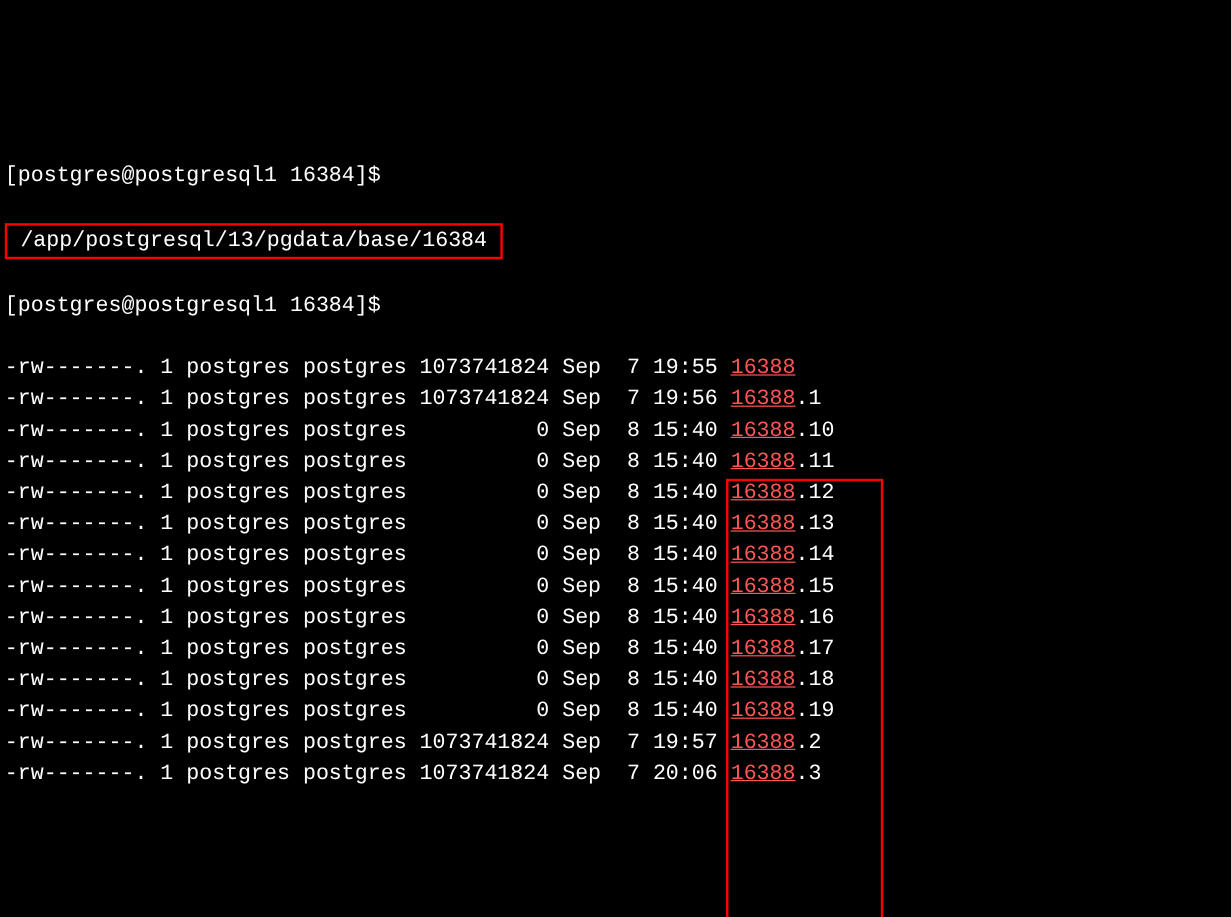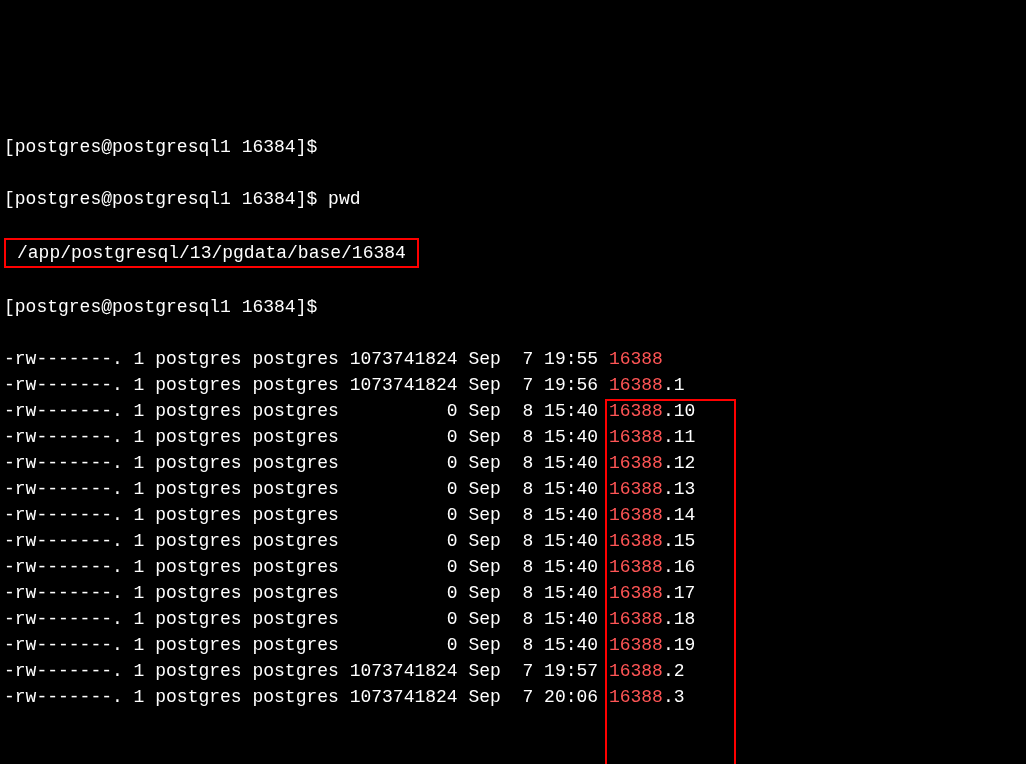--- a/index.html
+++ b/index.html
@@ -10,20 +10,21 @@
     font-size: 18px;
     line-height: 26px;
     color: #ffffff;
     white-space: pre;
     width: 1026px;
     box-sizing: border-box;
   }
   .line { display: block; }
   .filename {
     color: #ff5555;
+    text-decoration: underline;
   }
   .terminal {
     position: relative;
   }
   .pwd-box {
     border: 2px solid #ff0000;
     padding: 0 11px;
     display: inline-block;
   }
   .file-col-box {
@@ -32,21 +33,20 @@
     pointer-events: none;
   }
 </style>
 </head>
 <body>
 
 
 
 <div class="terminal">
 <span class="line"><span>[postgres@postgresql1 16384]$</span> </span>
-<span class="line"><span>[postgres@postgresql1 16384]$</span> <span>pwd</span></span>
 <span class="line"><span class="pwd-box"><span>/app/postgresql/13/pgdata/base/16384</span></span></span>
 <span class="line"><span>[postgres@postgresql1 16384]$</span> </span>
 <div id="listing"><span class="line"><span>-rw-------. 1 postgres postgres 1073741824 Sep  7 19:55 </span><span class="filename">16388</span></span><span class="line"><span>-rw-------. 1 postgres postgres 1073741824 Sep  7 19:56 </span><span class="filename">16388</span><span>.1</span></span><span class="line"><span>-rw-------. 1 postgres postgres          0 Sep  8 15:40 </span><span class="filename">16388</span><span>.10</span></span><span class="line"><span>-rw-------. 1 postgres postgres          0 Sep  8 15:40 </span><span class="filename">16388</span><span>.11</span></span><span class="line"><span>-rw-------. 1 postgres postgres          0 Sep  8 15:40 </span><span class="filename">16388</span><span>.12</span></span><span class="line"><span>-rw-------. 1 postgres postgres          0 Sep  8 15:40 </span><span class="filename">16388</span><span>.13</span></span><span class="line"><span>-rw-------. 1 postgres postgres          0 Sep  8 15:40 </span><span class="filename">16388</span><span>.14</span></span><span class="line"><span>-rw-------. 1 postgres postgres          0 Sep  8 15:40 </span><span class="filename">16388</span><span>.15</span></span><span class="line"><span>-rw-------. 1 postgres postgres          0 Sep  8 15:40 </span><span class="filename">16388</span><span>.16</span></span><span class="line"><span>-rw-------. 1 postgres postgres          0 Sep  8 15:40 </span><span class="filename">16388</span><span>.17</span></span><span class="line"><span>-rw-------. 1 postgres postgres          0 Sep  8 15:40 </span><span class="filename">16388</span><span>.18</span></span><span class="line"><span>-rw-------. 1 postgres postgres          0 Sep  8 15:40 </span><span class="filename">16388</span><span>.19</span></span><span class="line"><span>-rw-------. 1 postgres postgres 1073741824 Sep  7 19:57 </span><span class="filename">16388</span><span>.2</span></span><span class="line"><span>-rw-------. 1 postgres postgres 1073741824 Sep  7 20:06 </span><span class="filename">16388</span><span>.3</span></span><span class="line"></span></div>
 
 <div id="filebox" class="file-col-box" style="left: 600.906px; top: 291px; width: 127.234px; height: 571px;"></div>
 </div>
 
 
 
 

